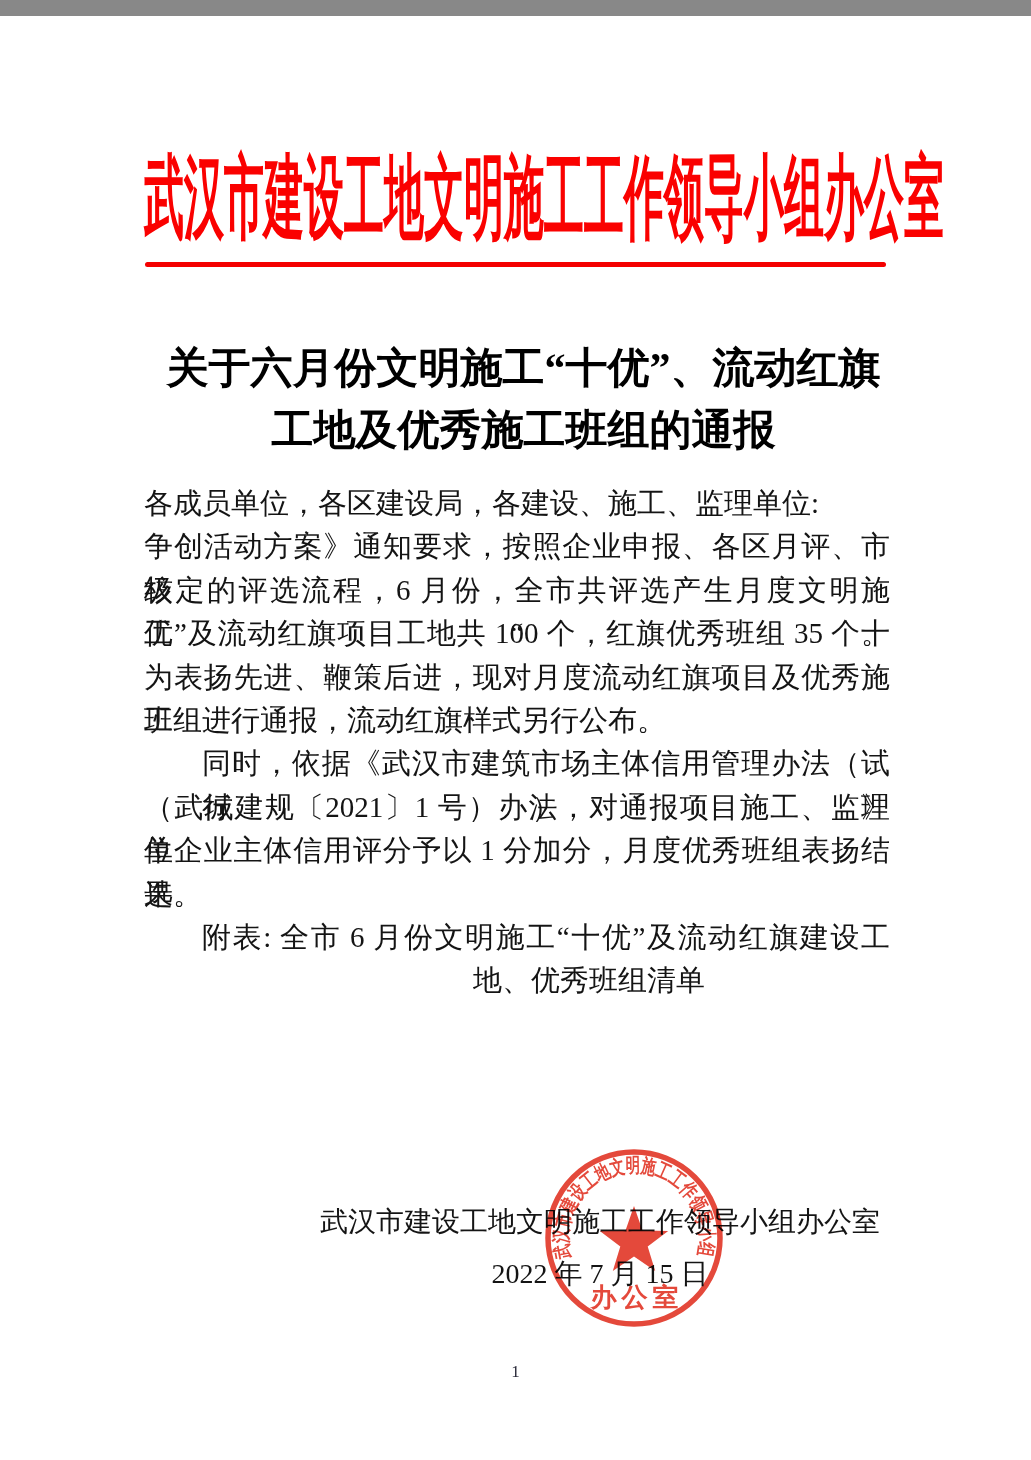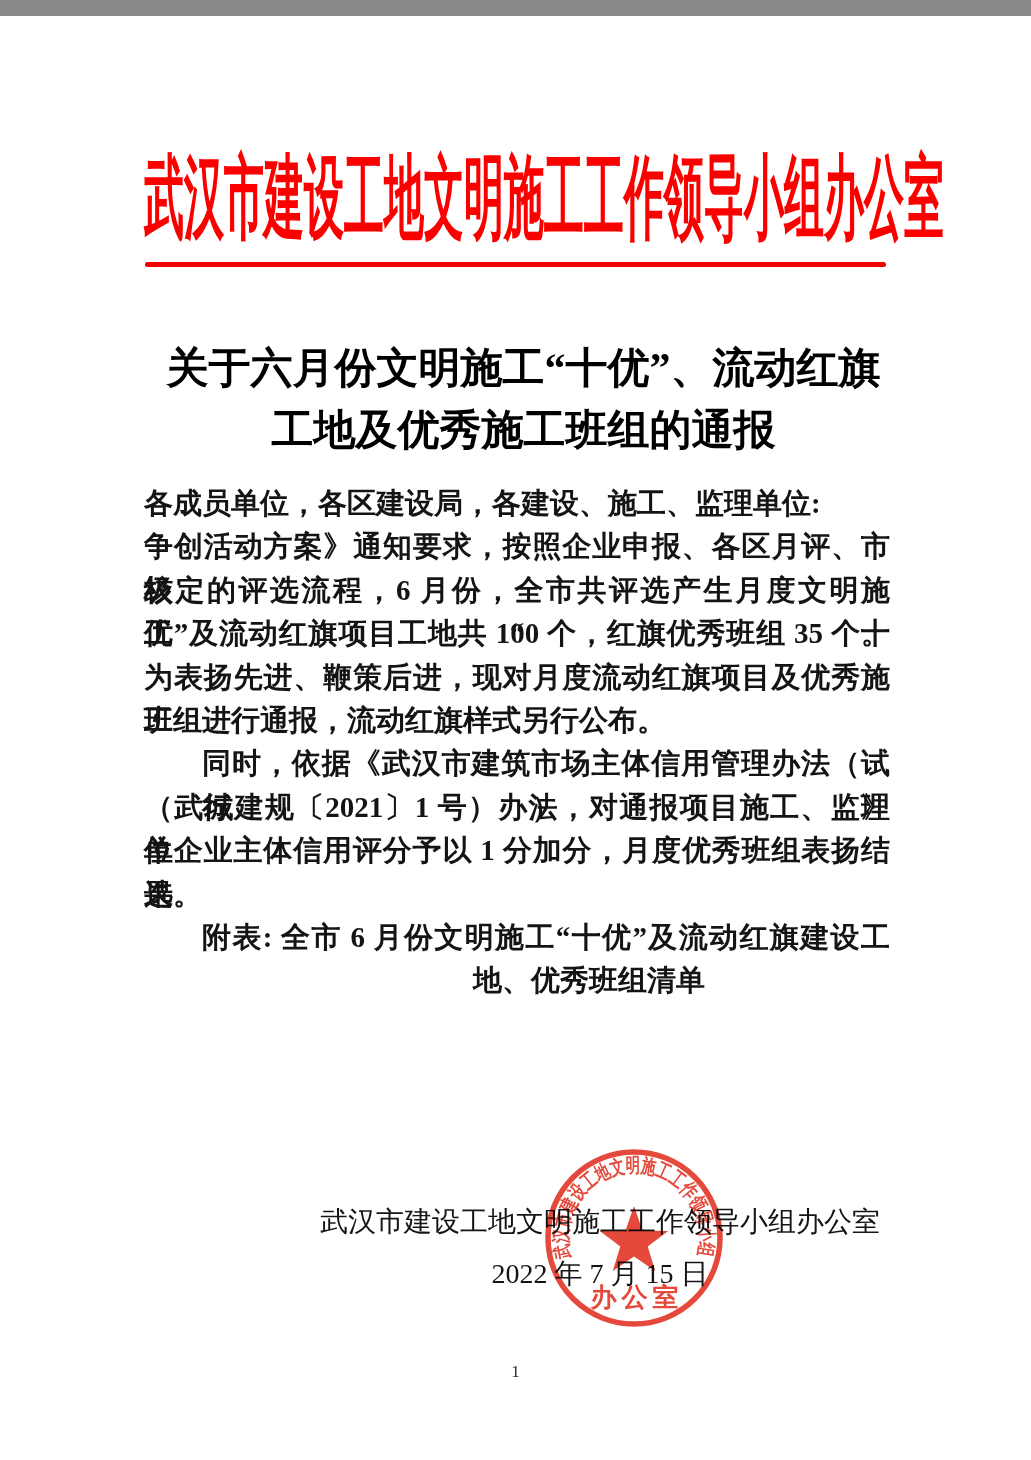--- a/index.html
+++ b/index.html
@@ -38,21 +38,21 @@
     color: #000;
     line-height: 62px;
     padding-left: 8px;
   }
   
   .body-text {
     position: absolute;
     left: 144px; top: 466px; width: 746px;
     font-size: 29px; color: #141414;
   }
-  .bline { line-height: 43.4px; height: 43.4px; white-space: nowrap; font-weight: bold; }
+  .bline { line-height: 43.4px; height: 43.4px; white-space: nowrap; }
   .jfull { text-align: justify; text-align-last: justify; white-space: normal; }
   .indent2 { padding-left: 58px; }
   .indent5 { padding-left: 144px; text-align: center; }
   
   .signature {
     position: absolute;
     left: 310px; top: 1190px; width: 580px;
     text-align: center; color: #141414;
     font-size: 28px;
   }

